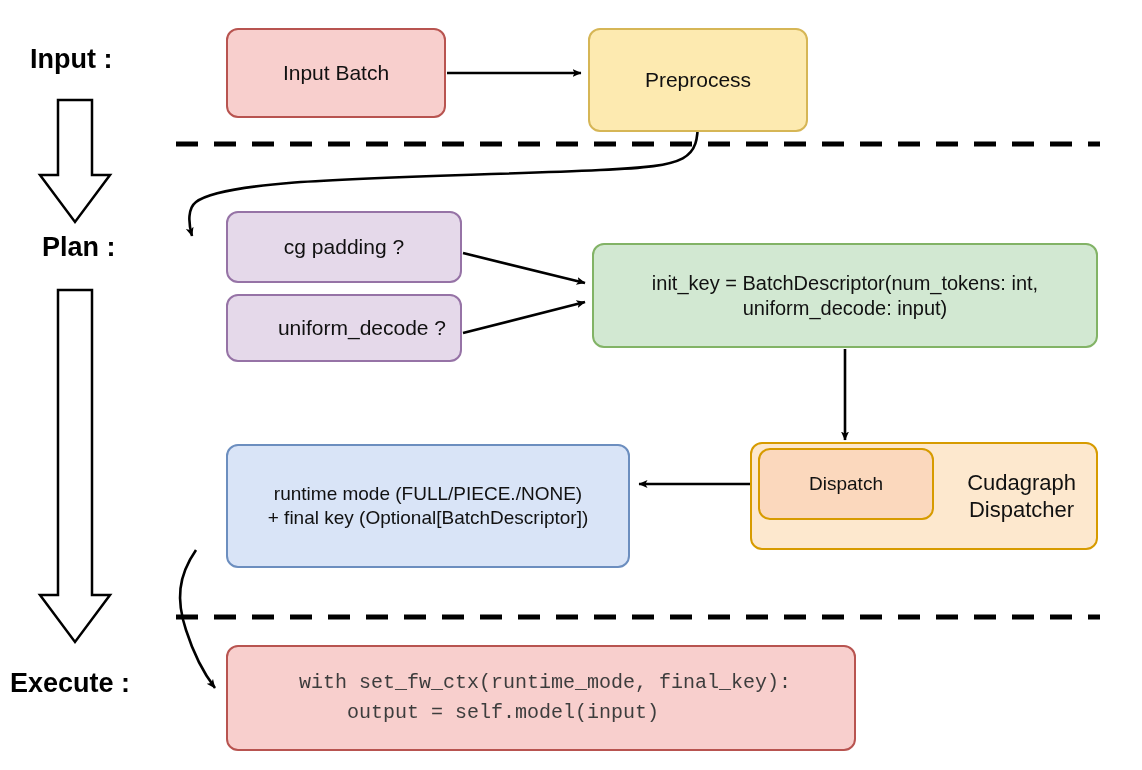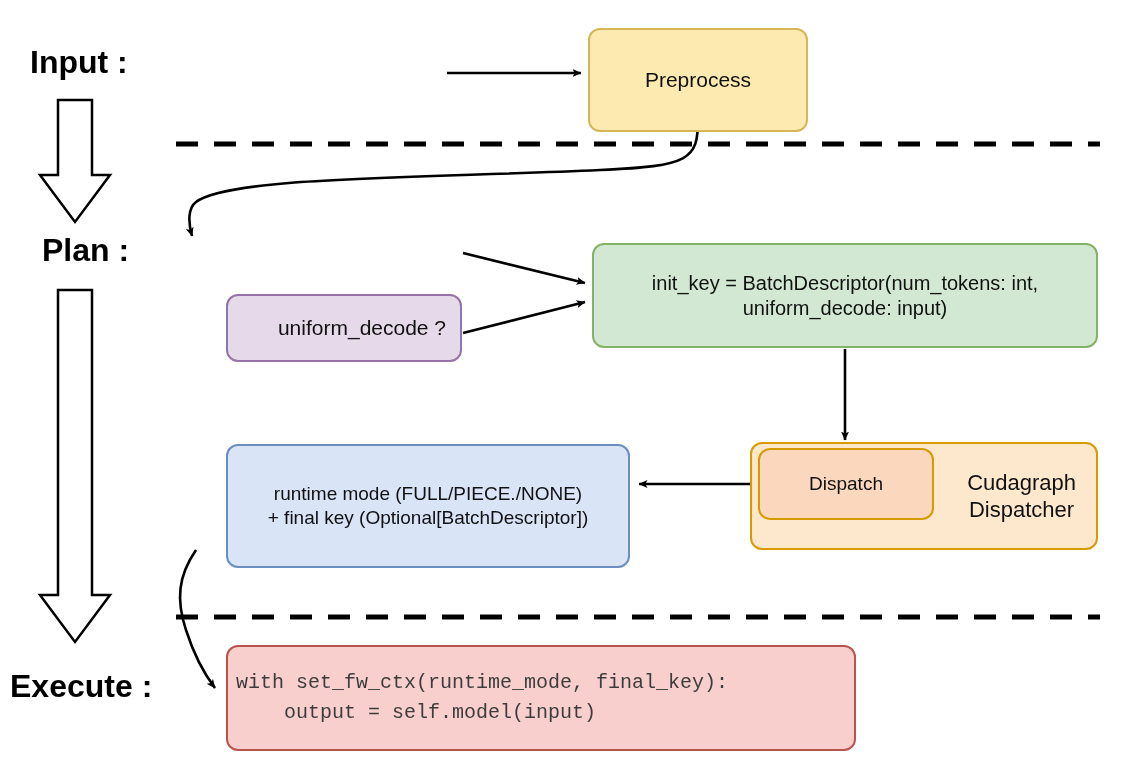--- a/index.html
+++ b/index.html
@@ -22,21 +22,21 @@
     left: 0;
     top: 0;
     width: 1142px;
     height: 770px;
     pointer-events: none;
   }
   .stage-label {
     position: absolute;
     font-family: "Liberation Sans", sans-serif;
     font-weight: bold;
-    font-size: 32px;
+    font-size: 27px;
     color: #000000;
     white-space: nowrap;
     letter-spacing: 0px;
   }
   .node {
     position: absolute;
     box-sizing: border-box;
     border-radius: 12px;
     border-width: 2px;
     border-style: solid;
@@ -128,21 +128,21 @@
   }
   .node-code {
     left: 226px;
     top: 645px;
     width: 630px;
     height: 106px;
     background: #f8cfcd;
     border-color: #b85450;
     font-family: "Liberation Mono", monospace;
     font-size: 20px;
-    justify-content: flex-start;
+    justify-content: center;
     align-items: center;
   }
   .code-text {
     white-space: pre;
     text-align: left;
     padding-left: 8px;
     line-height: 1.5;
     color: #3d3d3d;
   }
   .node-text {
@@ -183,25 +183,31 @@
 
     <line x1="756" y1="484" x2="639" y2="484" stroke="#000000" stroke-width="2.6" marker-end="url(#ah)"></line>
 
     <path d="M196,550 C178,576 176,600 186,630 C194,655 205,675 215,688" fill="none" stroke="#000000" stroke-width="2.6" marker-end="url(#ah)"></path>
   </svg>
 
   <div class="stage-label label-input">Input :</div>
   <div class="stage-label label-plan">Plan :</div>
   <div class="stage-label label-execute">Execute :</div>
 
+  <div class="node node-input-batch">
+    <span class="node-text">Input Batch</span>
+  </div>
 
   <div class="node node-preprocess">
     <span class="node-text">Preprocess</span>
   </div>
 
+  <div class="node node-cg-padding">
+    <span class="node-text">cg padding ?</span>
+  </div>
 
   <div class="node node-uniform-decode">
     <span class="node-text">uniform_decode ?</span>
   </div>
 
   <div class="node node-init-key">
     <span class="node-text">init_key = BatchDescriptor(num_tokens: int,
 uniform_decode: input)</span>
   </div>
 

